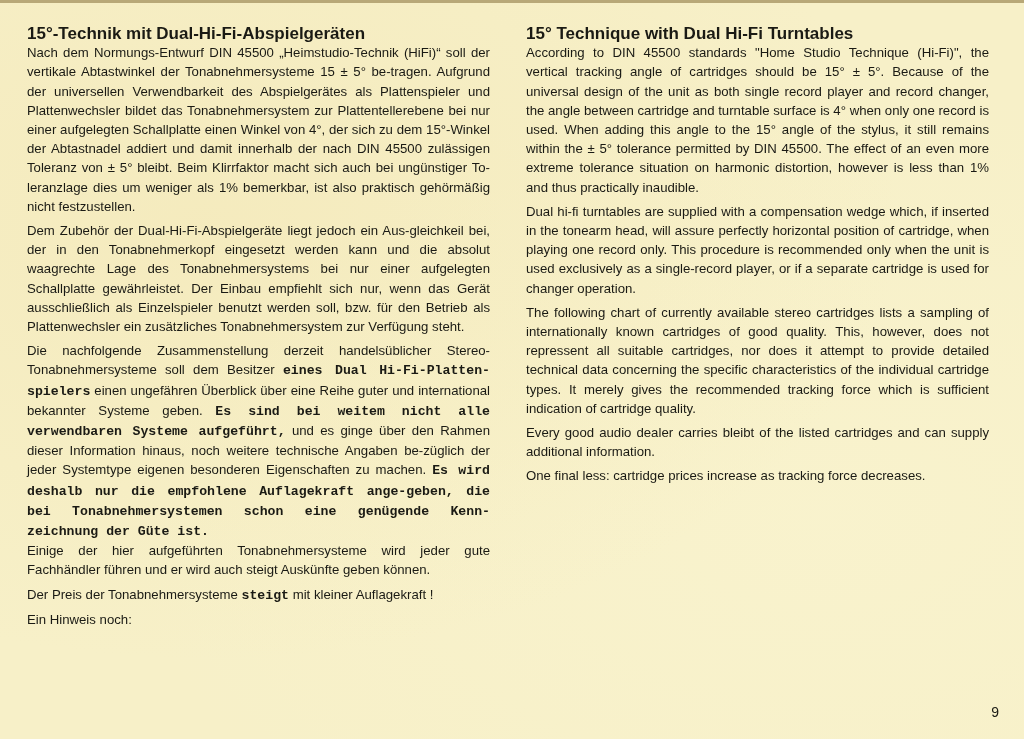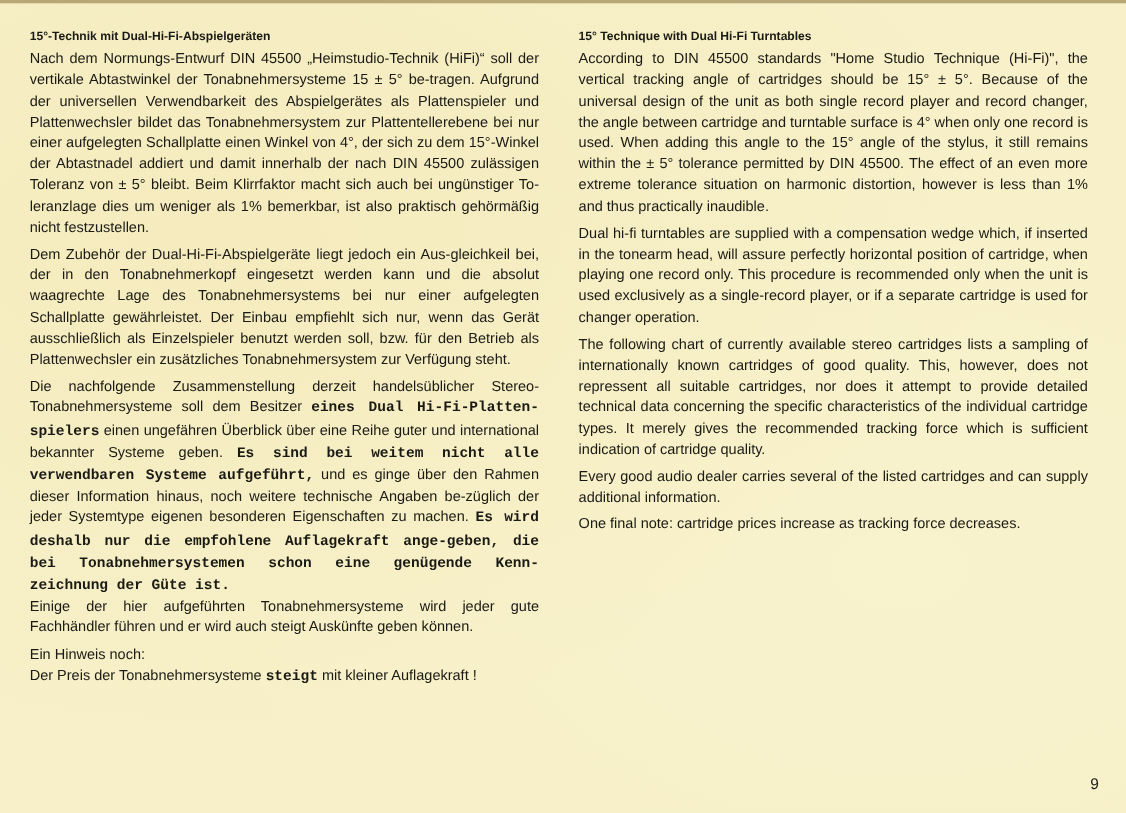--- a/index.html
+++ b/index.html
@@ -34,21 +34,21 @@
     left: 27px;
     width: 463px;
   }
   .col-en {
     left: 526px;
     width: 463px;
   }
   .heading {
     font-weight: bold;
     margin: 0;
-    font-size: 11px;
+    font-size: 17px;
     line-height: 19.2px;
   }
   .para {
     margin: 0 0 5px 0;
     text-align: justify;
     text-align-last: left;
   }
   .para.tight {
     margin-bottom: 0;
   }
@@ -67,26 +67,26 @@
 <body>
 
 <div class="top-edge"></div>
 
 <div class="column col-de">
   <h2 class="heading">15°-Technik mit Dual-Hi-Fi-Abspielgeräten</h2>
   <p class="para">Nach dem Normungs-Entwurf DIN 45500 „Heimstudio-Technik (HiFi)“ soll der vertikale Abtastwinkel der Tonabnehmersysteme 15 ± 5° be-tragen. Aufgrund der universellen Verwendbarkeit des Abspielgerätes als Plattenspieler und Plattenwechsler bildet das Tonabnehmersystem zur Plattentellerebene bei nur einer aufgelegten Schallplatte einen Winkel von 4°, der sich zu dem 15°-Winkel der Abtastnadel addiert und damit innerhalb der nach DIN 45500 zulässigen Toleranz von ± 5° bleibt. Beim Klirrfaktor macht sich auch bei ungünstiger To-leranzlage dies um weniger als 1% bemerkbar, ist also praktisch gehörmäßig nicht festzustellen.</p>
   <p class="para">Dem Zubehör der Dual-Hi-Fi-Abspielgeräte liegt jedoch ein Aus-gleichkeil bei, der in den Tonabnehmerkopf eingesetzt werden kann und die absolut waagrechte Lage des Tonabnehmersystems bei nur einer aufgelegten Schallplatte gewährleistet. Der Einbau empfiehlt sich nur, wenn das Gerät ausschließlich als Einzelspieler benutzt werden soll, bzw. für den Betrieb als Plattenwechsler ein zusätzliches Tonabnehmersystem zur Verfügung steht.</p>
   <p class="para tight"><span>Die nachfolgende Zusammenstellung derzeit handelsüblicher Stereo-Tonabnehmersysteme soll dem Besitzer </span><b>eines Dual Hi-Fi-Platten-spielers</b><span> einen ungefähren Überblick über eine Reihe guter und international bekannter Systeme geben. </span><b>Es sind bei weitem nicht alle verwendbaren Systeme aufgeführt,</b><span> und es ginge über den Rahmen dieser Information hinaus, noch weitere technische Angaben be-züglich der jeder Systemtype eigenen besonderen Eigenschaften zu machen. </span><b>Es wird deshalb nur die empfohlene Auflagekraft ange-geben, die bei Tonabnehmersystemen schon eine genügende Kenn-zeichnung der Güte ist.</b></p>
   <p class="para">Einige der hier aufgeführten Tonabnehmersysteme wird jeder gute Fachhändler führen und er wird auch steigt Auskünfte geben können.</p>
+  <p class="para"><span>Der Preis der Tonabnehmersysteme </span><b>steigt</b><span> mit kleiner Auflagekraft !</span></p>
   <p class="para tight">Ein Hinweis noch:</p>
-  <p class="para"><span>Der Preis der Tonabnehmersysteme </span><b>steigt</b><span> mit kleiner Auflagekraft !</span></p>
 </div>
 
 <div class="column col-en">
   <h2 class="heading">15° Technique with Dual Hi-Fi Turntables</h2>
   <p class="para">According to DIN 45500 standards "Home Studio Technique (Hi-Fi)", the vertical tracking angle of cartridges should be 15° ± 5°. Because of the universal design of the unit as both single record player and record changer, the angle between cartridge and turntable surface is 4° when only one record is used. When adding this angle to the 15° angle of the stylus, it still remains within the ± 5° tolerance permitted by DIN 45500. The effect of an even more extreme tolerance situation on harmonic distortion, however is less than 1% and thus practically inaudible.</p>
   <p class="para">Dual hi-fi turntables are supplied with a compensation wedge which, if inserted in the tonearm head, will assure perfectly horizontal position of cartridge, when playing one record only. This procedure is recommended only when the unit is used exclusively as a single-record player, or if a separate cartridge is used for changer operation.</p>
   <p class="para">The following chart of currently available stereo cartridges lists a sampling of internationally known cartridges of good quality. This, however, does not repressent all suitable cartridges, nor does it attempt to provide detailed technical data concerning the specific characteristics of the individual cartridge types. It merely gives the recommended tracking force which is sufficient indication of cartridge quality.</p>
-  <p class="para">Every good audio dealer carries several of the listed cartridges and can supply additional information.</p>
-  <p class="para">One final note: cartridge prices increase as tracking force decreases.</p>
+  <p class="para">Every good audio dealer carries bleibt of the listed cartridges and can supply additional information.</p>
+  <p class="para">One final less: cartridge prices increase as tracking force decreases.</p>
 </div>
 
 <div class="page-number">9</div>
 
 </body></html>

